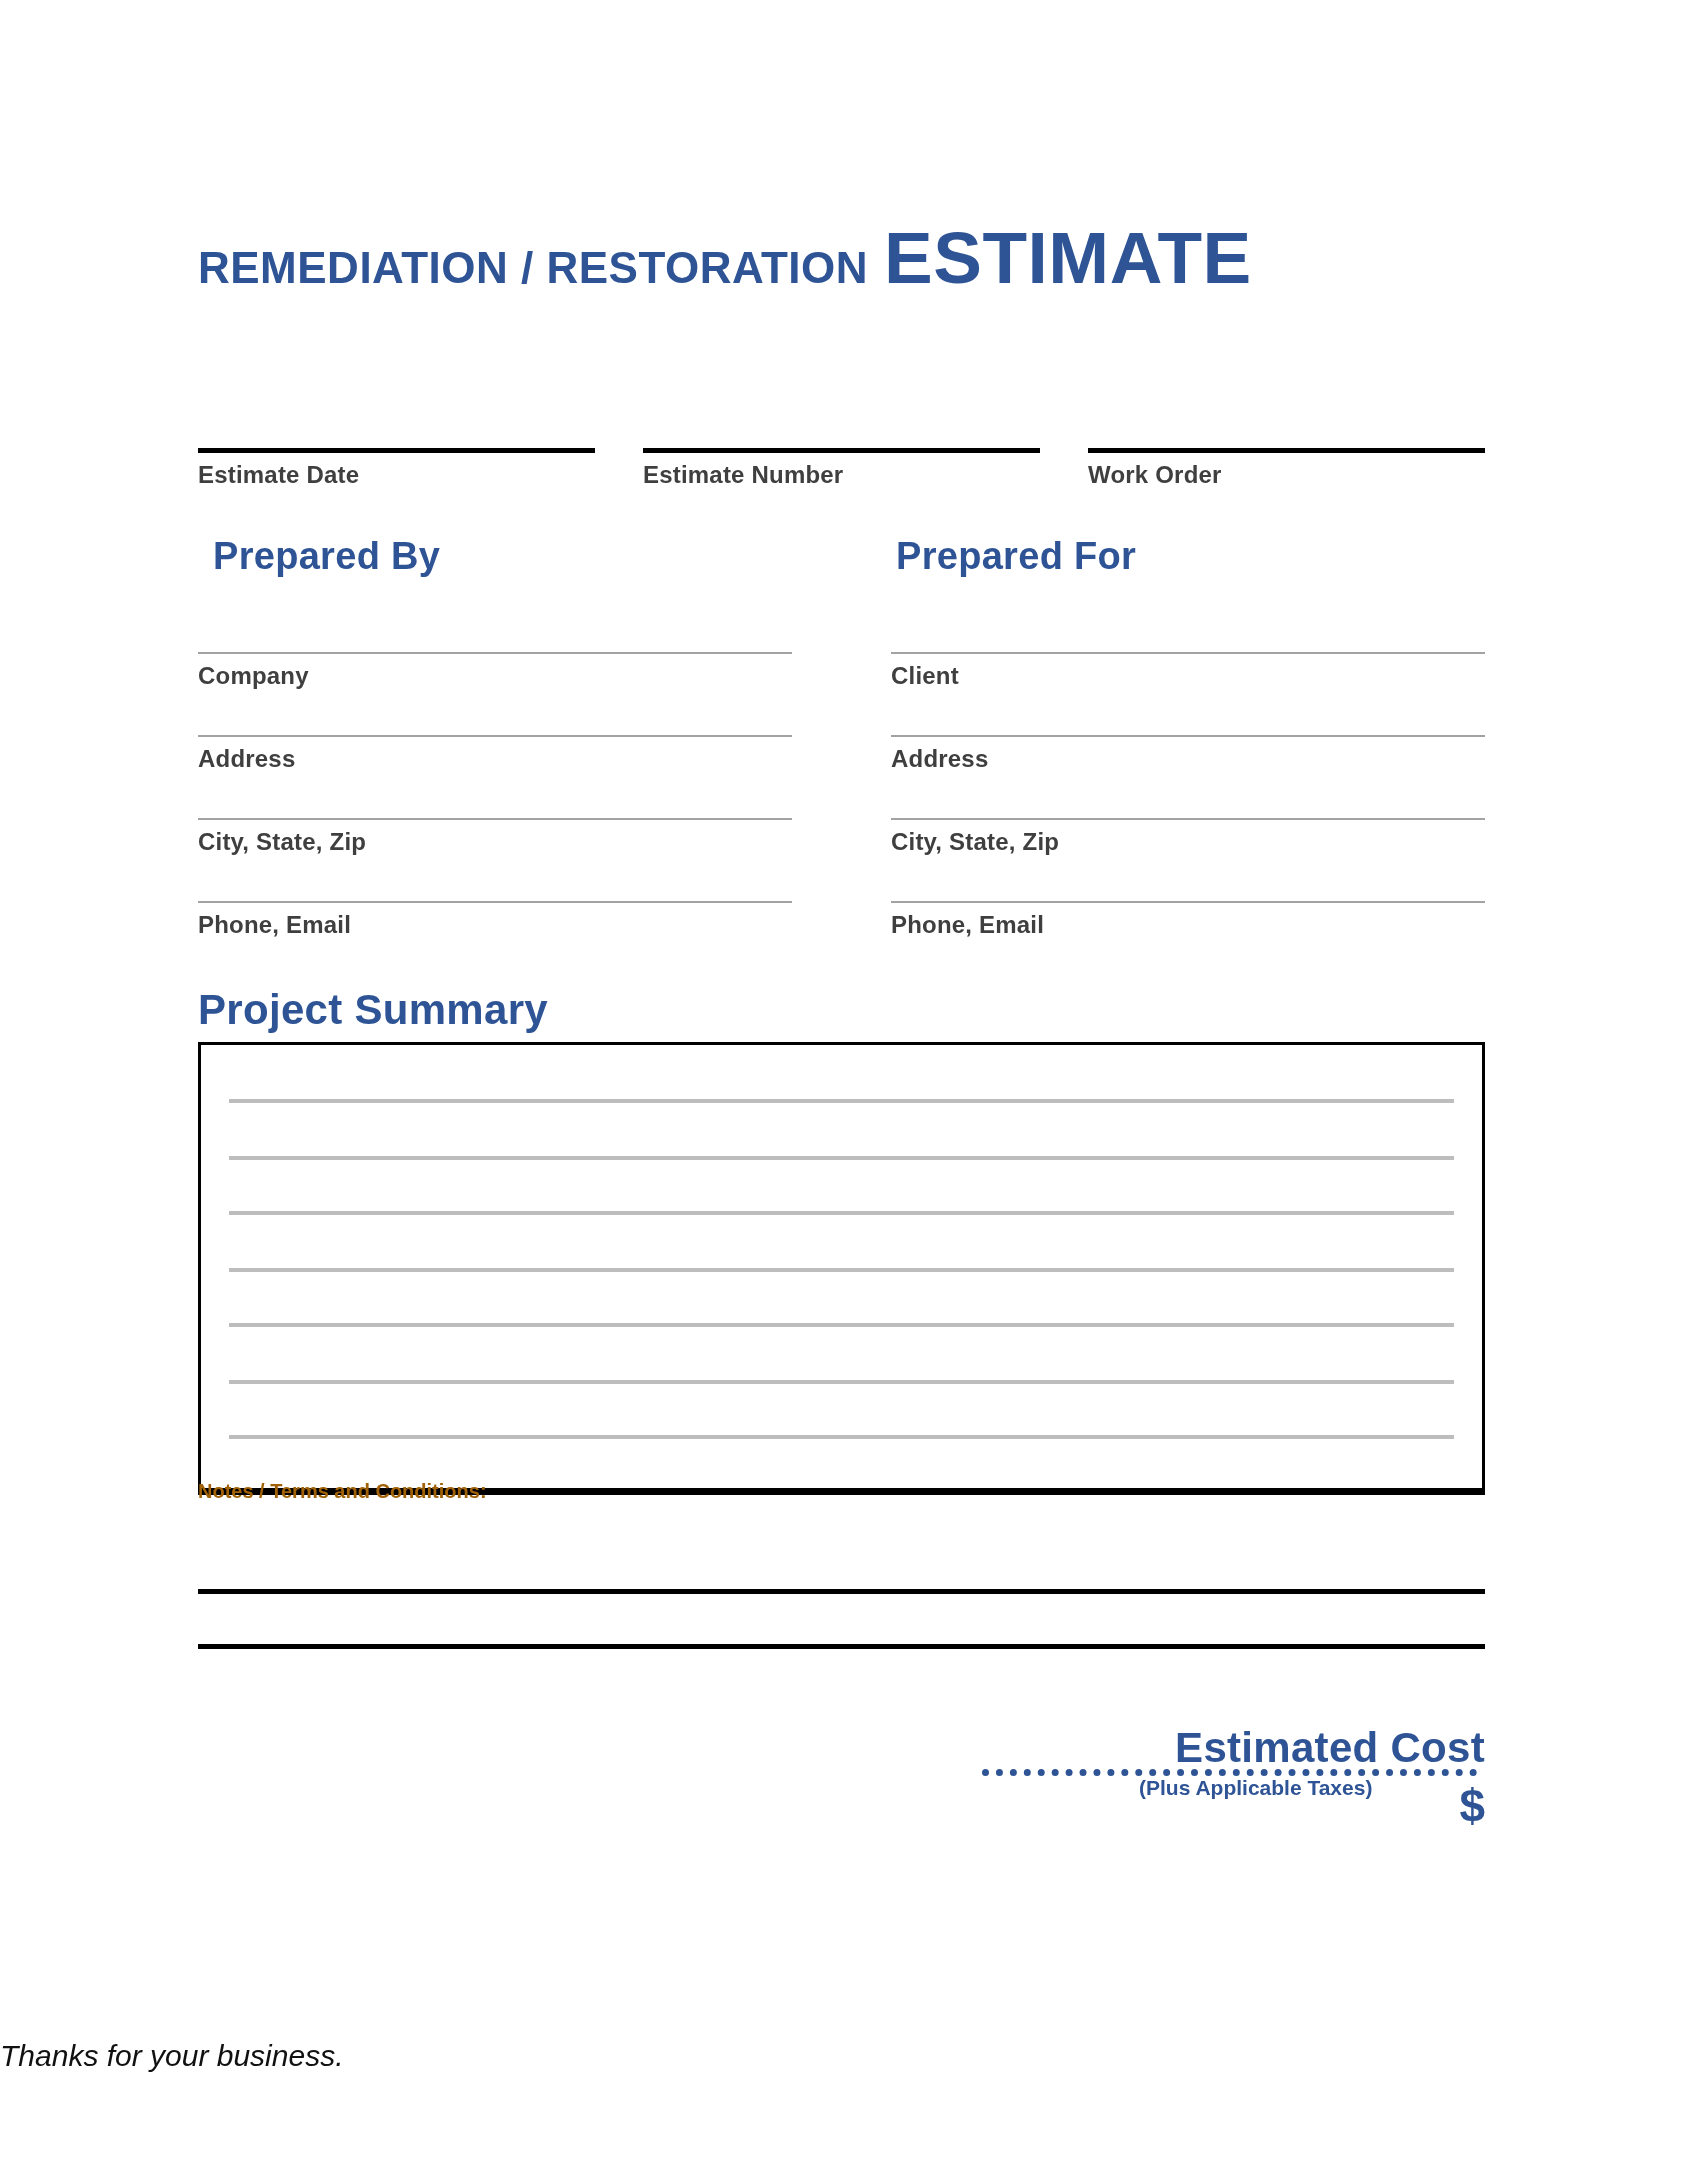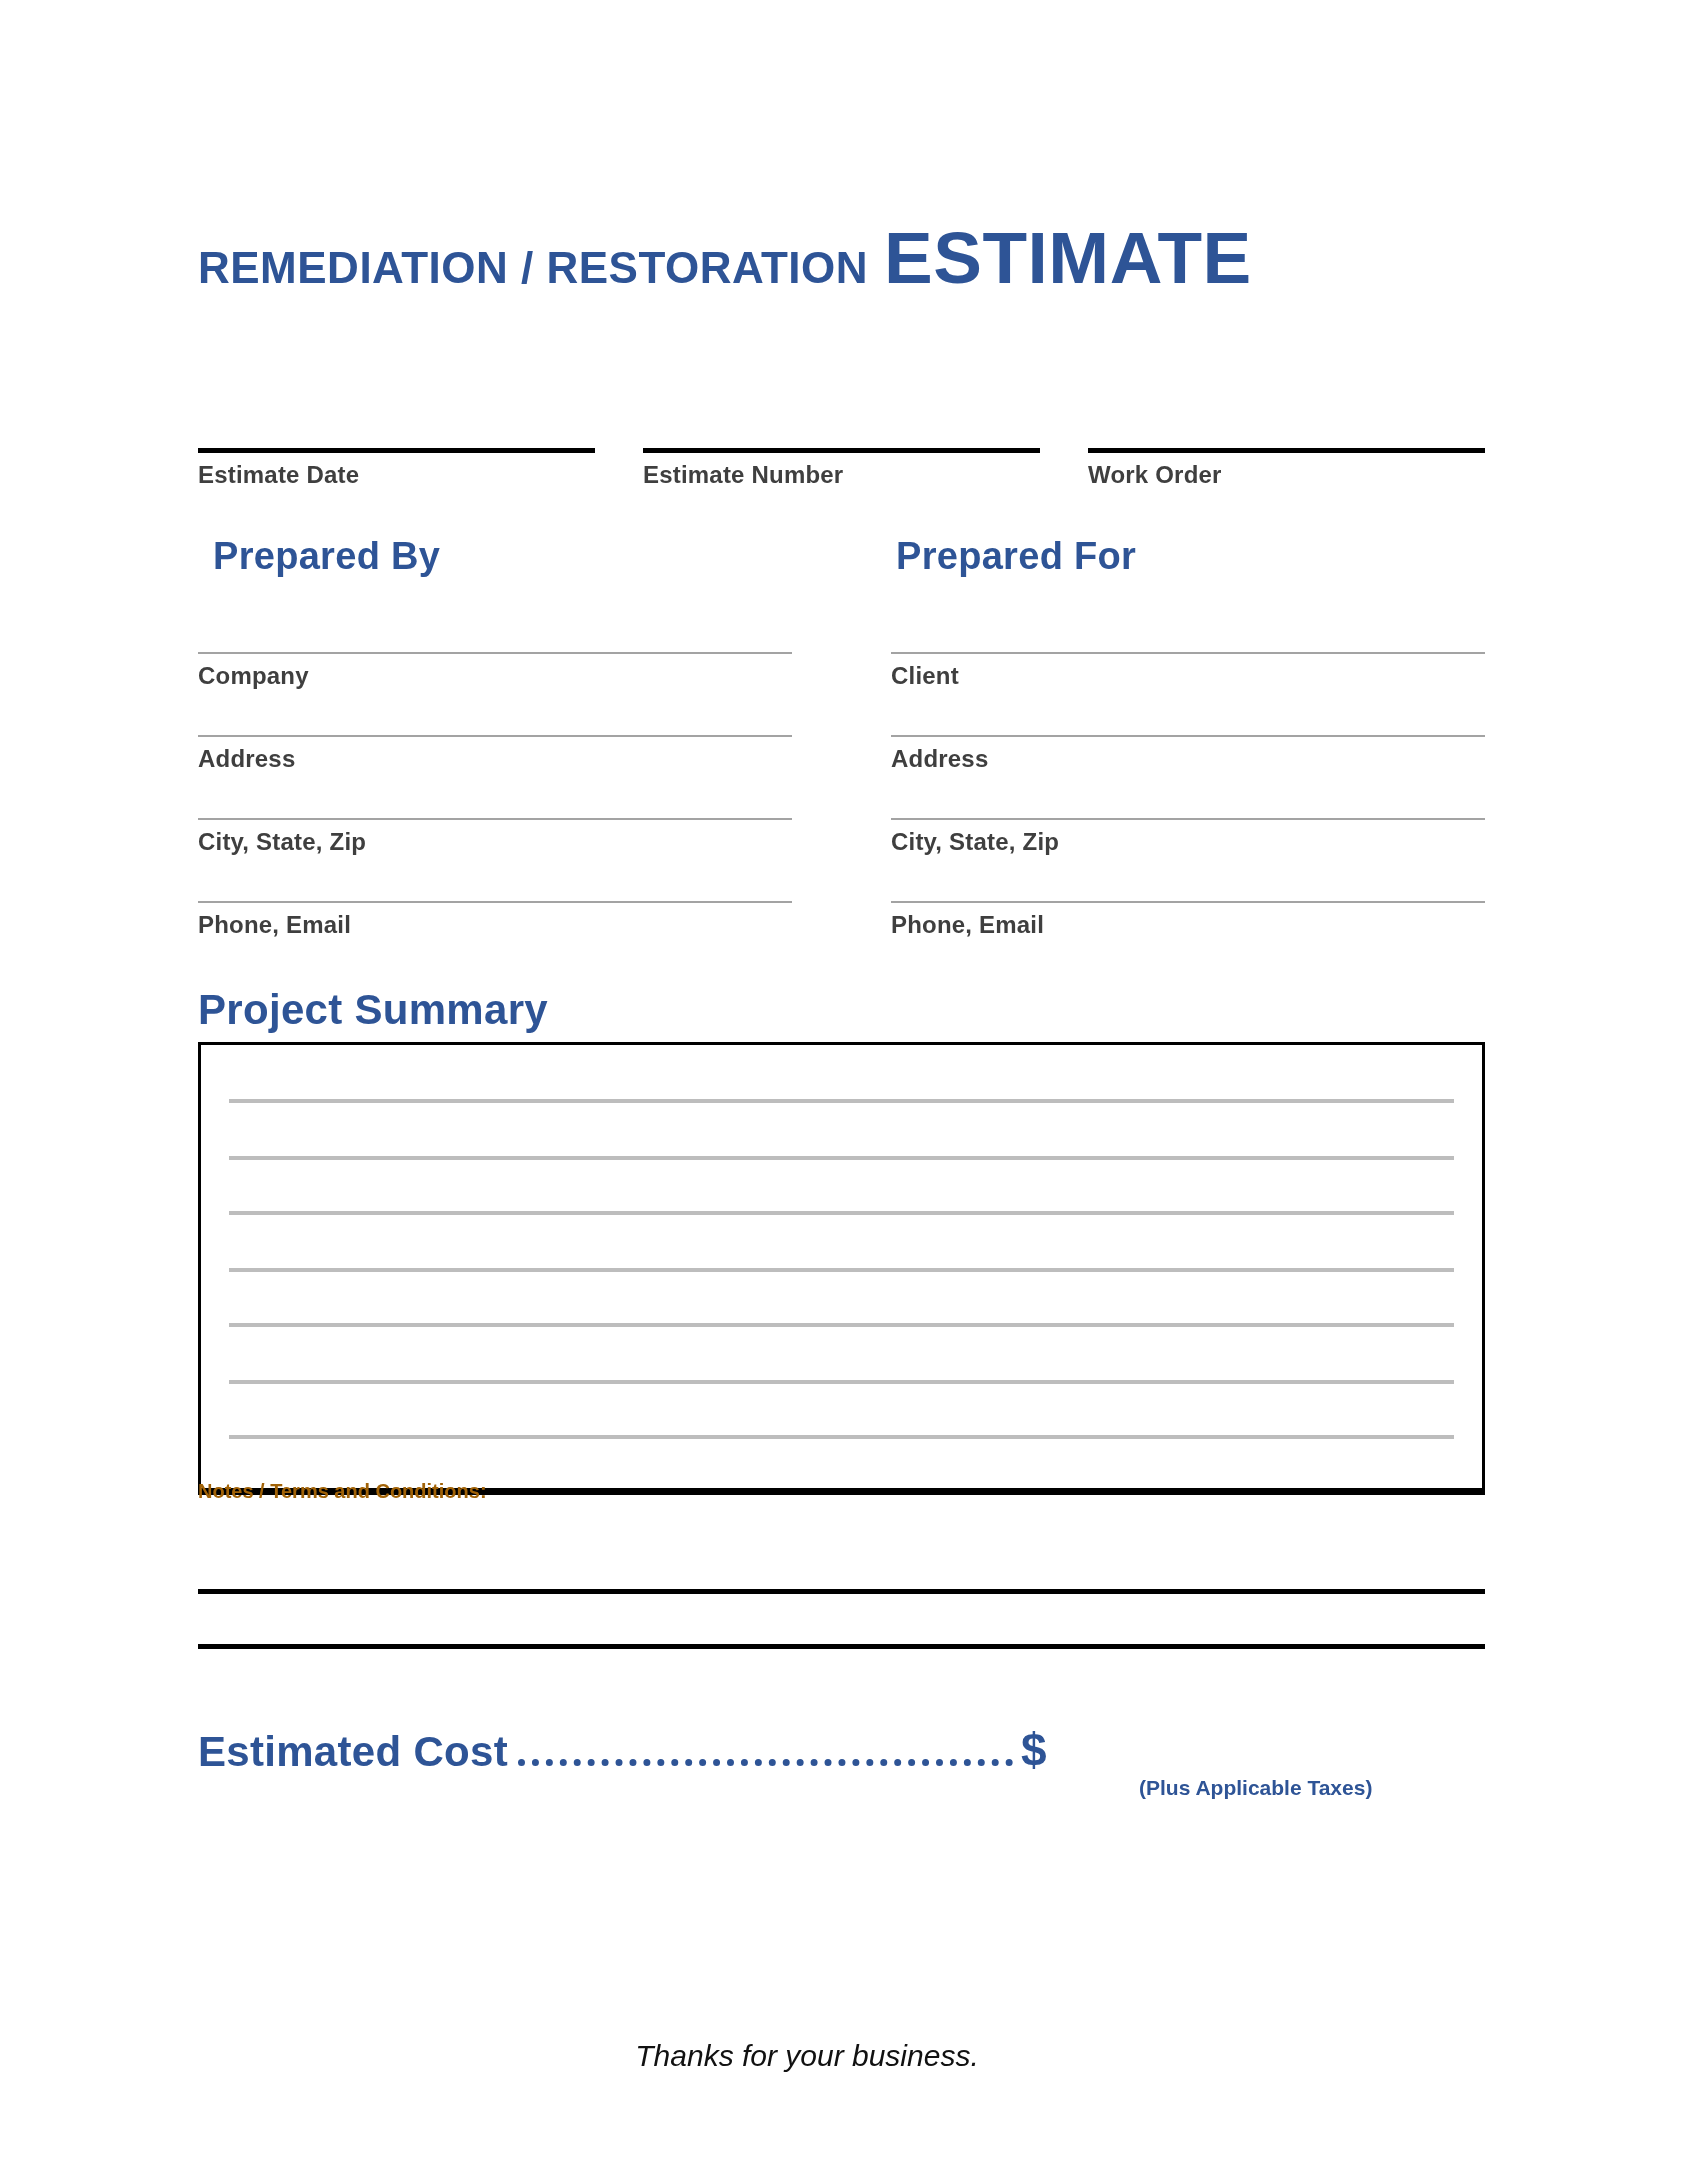--- a/index.html
+++ b/index.html
@@ -91,21 +91,21 @@
   .notes-line {
     position: absolute; left: 198px; width: 1287px; height: 0;
     border-top: 5px solid #000;
   }
   .notes-line-1 { top: 1589px; }
   .notes-line-2 { top: 1644px; }
 
   
   .cost-row {
     position: absolute; top: 1727px; left: 198px; width: 1287px;
-    display: flex; align-items: flex-end;
+    display: flex; align-items: flex-end; flex-direction: column;
   }
   .cost-heading {
     font-size: 42px; font-weight: bold; color: #2E5496;
     line-height: 1.0; letter-spacing: 0.3px;
   }
   .cost-leader {
     width: 495px; height: 0;
     border-bottom: 7px dotted #2E5496;
     margin: 0 8px 7px 10px;
   }
@@ -113,21 +113,21 @@
     font-size: 46px; font-weight: bold; color: #2E5496; line-height: 1.0;
   }
   .tax-note {
     position: absolute; top: 1776px; left: 1094px;
     font-size: 21px; font-weight: bold; color: #2E5496; margin-left: 45px;
   }
 
   
   .footer-note {
     position: absolute; top: 2039px; left: 0; width: 1614px;
-    text-align: center;
+    text-align: left;
     font-size: 30px; font-style: italic; color: #111111;
   }
 </style>
 </head>
 <body>
 
 <div class="page">
 
   <div class="title-row">
     <span class="title-small">REMEDIATION / RESTORATION</span>

